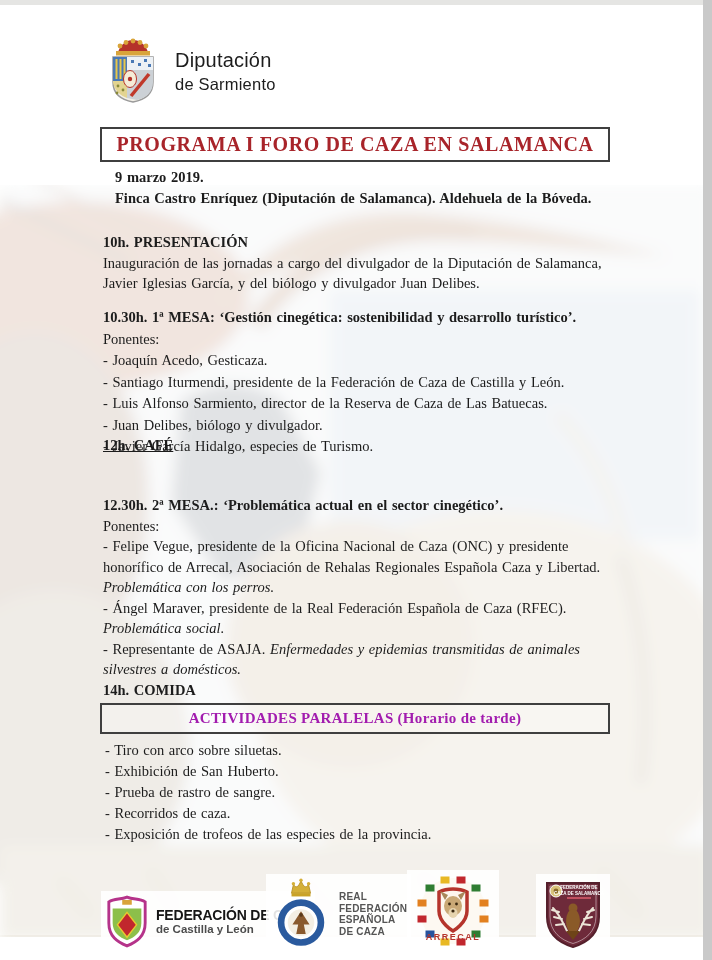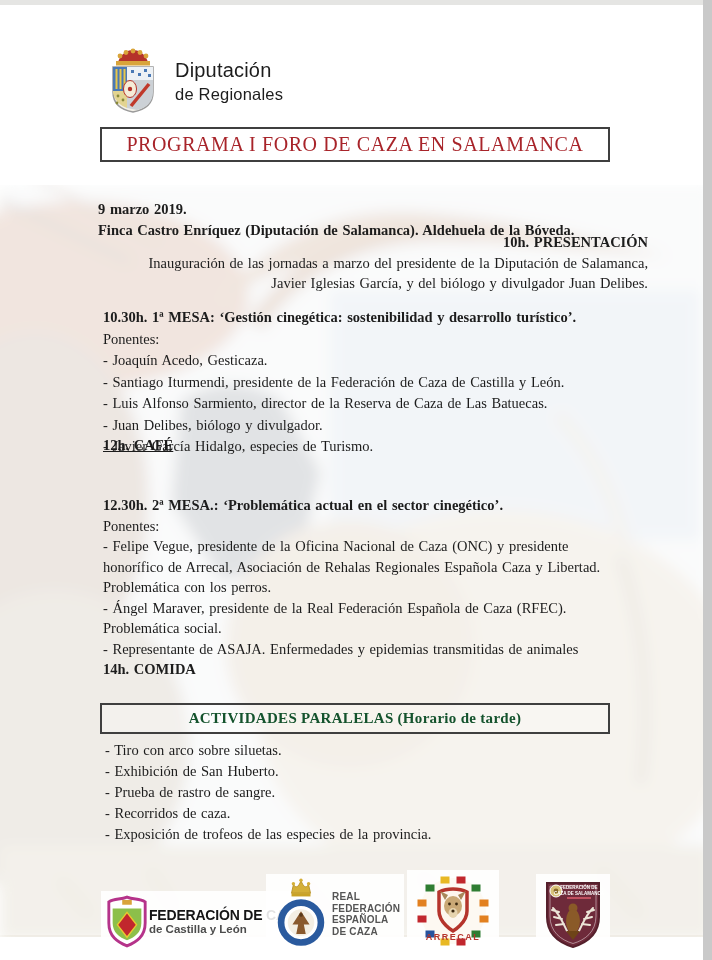--- a/index.html
+++ b/index.html
@@ -5,46 +5,46 @@
   html,body{margin:0;padding:0;}
   body{width:712px;height:960px;background:#ffffff;font-family:"Liberation Serif",serif;}
   .page{position:relative;width:712px;height:960px;overflow:hidden;background:#fefefd;}
   .bg{position:absolute;left:0;top:0;z-index:0;}
   .top-strip{position:absolute;top:0;left:0;width:712px;height:5px;background:#e5e5e3;z-index:4;}
   .right-strip{position:absolute;top:0;right:0;width:9px;height:960px;background:#c9c9c9;z-index:4;}
 
   .abs{position:absolute;z-index:2;}
 
   
-  .brand{left:100px;top:46px;display:flex;align-items:center;gap:9px;font-family:"Liberation Sans",sans-serif;justify-content:center;}
+  .brand{left:100px;top:36px;display:flex;align-items:center;gap:9px;font-family:"Liberation Sans",sans-serif;justify-content:center;}
   .brand-line1{font-size:20px;color:#1d1d1d;letter-spacing:.2px;}
   .brand-line2{font-size:16.5px;color:#1d1d1d;margin-top:3px;letter-spacing:.2px;}
 
   
   .title-box{left:100px;top:127px;width:506px;height:31px;border:2px solid #3f3f3f;
     display:flex;align-items:center;justify-content:center;background:rgba(255,255,255,.3);}
-  .title-box span{font-weight:normal;font-size:20px;color:#a8242a;letter-spacing:.6px;}
+  .title-box span{font-weight:bold;font-size:20px;color:#a8242a;letter-spacing:.6px;}
   .banner2{left:100px;top:703px;width:506px;height:27px;border:2px solid #3f3f3f;
     display:flex;align-items:center;justify-content:center;background:rgba(255,255,255,.25);}
-  .banner2 span{font-weight:bold;font-size:15px;color:#14532d;letter-spacing:.3px;}
+  .banner2 span{font-weight:bold;font-size:15px;color:#a21caf;letter-spacing:.3px;}
 
   
   .txt{color:#1c1c1c;font-size:14.5px;line-height:20.5px;word-spacing:1px;width:545px;}
   .txt div{min-height:20.5px;}
   .b{font-weight:bold;}
-  .i{}
-  .intro{left:98px;top:167px;margin-top:32px;}
-  .sec-pres{left:103px;top:232px;text-align:right;}
+  .i{font-style:italic;}
+  .intro{left:115px;top:167px;}
+  .sec-pres{left:103px;top:232px;}
   .sec-mesa1{left:103px;top:307px;line-height:21.5px;}
   .sec-cafe{left:103px;top:435px;text-decoration:underline;}
   .sec-mesa2{left:103px;top:495px;line-height:20.4px;}
   .sec-acts{left:105px;top:740px;line-height:21px;}
 
   
-  .logo{display:flex;align-items:center;background:rgba(255,255,255,.88);padding:3px 4px;}
+  .logo{display:flex;align-items:center;gap:7px;background:rgba(255,255,255,.88);padding:3px 4px;}
   .logo-fcyl{left:101px;top:891px;}
   .fcyl-l1{font-family:"Liberation Sans",sans-serif;font-weight:bold;font-size:14px;color:#151515;letter-spacing:-.2px;white-space:nowrap;}
   .fcyl-l2{font-family:"Liberation Sans",sans-serif;font-weight:bold;font-size:11.5px;color:#4c4c4c;margin-top:0;}
   .logo-rfec{left:266px;top:874px;}
   .rfec-text div{font-family:"Liberation Sans",sans-serif;font-weight:bold;font-size:10px;line-height:11.5px;color:#555;letter-spacing:.2px;}
   .logo-arrecal{left:407px;top:870px;}
   .logo-sala{left:536px;top:874px;}
 </style>
 </head>
 <body>
@@ -106,36 +106,36 @@
       <circle cx="17" cy="50" r="1.4" fill="#8a8a3a"></circle>
         <circle cx="22" cy="54" r="1.4" fill="#8a8a3a"></circle>
         <circle cx="16" cy="57" r="1.4" fill="#8a8a3a"></circle>
       <path d="M26,34 H52 V46 C52,56 45,62 36,64 L26,62 Z" fill="#ccd1d6"></path>
       <path d="M30,60 L48,38" stroke="#c0392b" stroke-width="3.5"></path>
       <ellipse cx="29" cy="43" rx="6.5" ry="8.5" fill="#f5ecd8" stroke="#b5322a" stroke-width="1"></ellipse>
       <circle cx="29" cy="43" r="2.2" fill="#b5322a"></circle>
     </svg>
     <div>
       <div class="brand-line1">Diputación</div>
-      <div class="brand-line2">de Regionales</div>
+      <div class="brand-line2">de Sarmiento</div>
     </div>
   </div>
 
   <div class="abs title-box">
     <span>PROGRAMA I FORO DE CAZA EN SALAMANCA</span>
   </div>
 
   <div class="abs txt intro">
     <div class="b">9 marzo 2019.</div>
     <div class="b">Finca Castro Enríquez (Diputación de Salamanca). Aldehuela de la Bóveda.</div>
   </div>
 
   <div class="abs txt sec-pres">
     <div class="b">10h. PRESENTACIÓN</div>
-    <div>Inauguración de las jornadas a marzo del presidente de la Diputación de Salamanca,</div>
+    <div>Inauguración de las jornadas a cargo del divulgador de la Diputación de Salamanca,</div>
     <div>Javier Iglesias García, y del biólogo y divulgador Juan Delibes.</div>
   </div>
 
   <div class="abs txt sec-mesa1">
     <div class="b">10.30h. 1ª MESA: ‘Gestión cinegética: sostenibilidad y desarrollo turístico’.</div>
     <div>Ponentes:</div>
     <div>- Joaquín Acedo, Gesticaza.</div>
     <div>- Santiago Iturmendi, presidente de la Federación de Caza de Castilla y León.</div>
     <div>- Luis Alfonso Sarmiento, director de la Reserva de Caza de Las Batuecas.</div>
     <div>- Juan Delibes, biólogo y divulgador.</div>
@@ -148,20 +148,21 @@
 
   <div class="abs txt sec-mesa2">
     <div class="b">12.30h. 2ª MESA.: ‘Problemática actual en el sector cinegético’.</div>
     <div>Ponentes:</div>
     <div>- Felipe Vegue, presidente de la Oficina Nacional de Caza (ONC) y presidente</div>
     <div>honorífico de Arrecal, Asociación de Rehalas Regionales Española Caza y Libertad.</div>
     <div class="i">Problemática con los perros.</div>
     <div>- Ángel Maraver, presidente de la Real Federación Española de Caza (RFEC).</div>
     <div class="i">Problemática social.</div>
     <div><span>- Representante de ASAJA. </span><span class="i">Enfermedades y epidemias transmitidas de animales</span></div>
+    <div class="i">silvestres a domésticos.</div>
     <div class="b">14h. COMIDA</div>
   </div>
 
   <div class="abs banner2">
     <span>ACTIVIDADES PARALELAS (Horario de tarde)</span>
   </div>
 
   <div class="abs txt sec-acts">
     <div>- Tiro con arco sobre siluetas.</div>
     <div>- Exhibición de San Huberto.</div>

